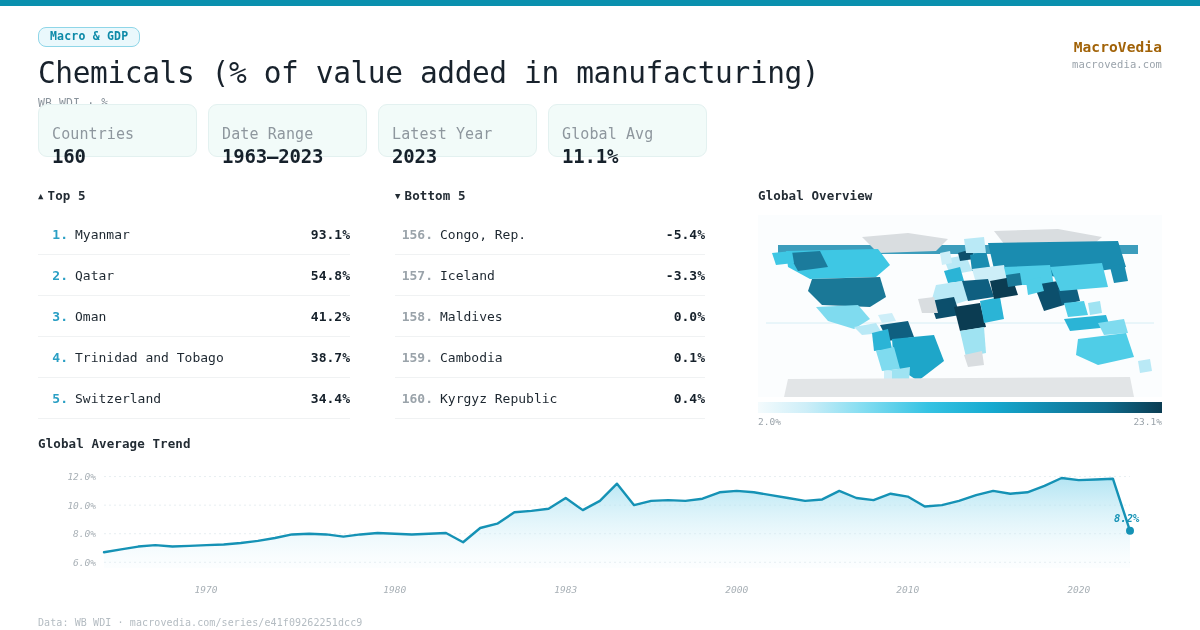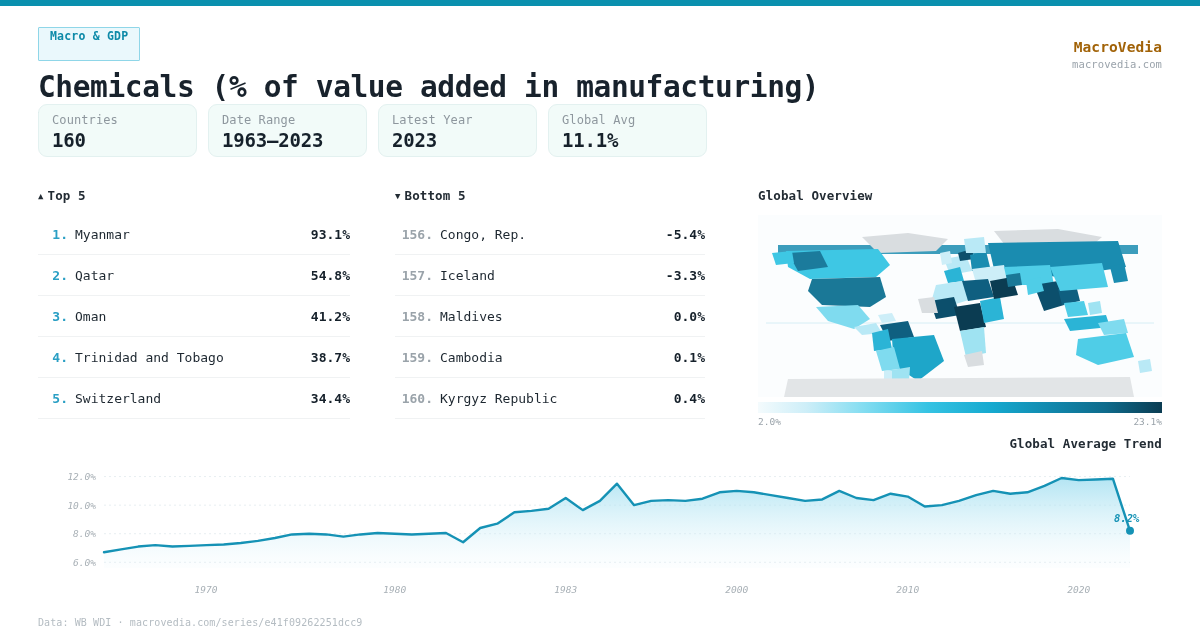--- a/index.html
+++ b/index.html
@@ -15,30 +15,30 @@
 
   .page{position:absolute;top:6px;left:0;width:1200px;height:624px;}
 
   
   .header{position:absolute;left:38px;top:19px;}
   .pill{
     display:inline-block;
     border:1px solid #8fd6e8;
     background:#eaf8fc;
     color:#0d8aa8;
-    border-radius:1px;
+    border-radius:8px;
     font-size:11.5px;
     font-weight:bold;
     letter-spacing:.2px;
-    padding:3px 11px 17px 11px;
+    padding:3px 11px 3px 11px;
     line-height:1;
   }
   .title{
     font-size:29.5px;
-    font-weight:bold;
+    font-weight:normal;
     letter-spacing:-0.4px;
     margin-top:9px;
     color:#18222c;
     white-space:nowrap;
   }
   .subtitle{
     font-size:11.5px;
     color:#8a949c;
     margin-top:6px;
     letter-spacing:.1px;
@@ -52,21 +52,21 @@
   
   .stats{position:absolute;left:38px;top:98px;display:flex;gap:11px;}
   .stat{
     width:159px;height:53px;
     background:#f2fbf9;
     border:1px solid #e3f1f0;
     border-radius:9px;
     padding:8px 0 0 13px;
     box-sizing:border-box;
   }
-  .stat-label{font-size:12px;color:#8e979e;letter-spacing:.1px;}
+  .stat-label{font-size:15px;color:#8e979e;letter-spacing:.1px;margin-top:12px;}
   .stat-value{font-size:19px;font-weight:bold;color:#16212b;margin-top:2px;letter-spacing:-0.2px;}
 
   
   .sec-title{font-size:12.5px;font-weight:bold;color:#232c34;letter-spacing:.1px;}
   .tri{font-size:9px;margin-right:4px;vertical-align:1px;}
 
   .list{position:absolute;top:182px;}
   .list.top{left:38px;width:312px;}
   .list.bottom{left:395px;width:310px;}
   .rows{margin-top:11px;}
@@ -87,21 +87,21 @@
   
   .map-wrap{position:absolute;left:758px;top:182px;width:404px;}
   .map-box{position:relative;margin-top:12px;width:404px;height:182px;background:#fbfdfe;overflow:hidden;}
   .map-box svg{display:block;}
   .legend{margin-top:5px;width:404px;}
   .legend-bar{height:11px;width:404px;
     background:linear-gradient(to right,#f4fbfd 0%,#cdeef8 12%,#84ddf1 26%,#35c3e3 42%,#15a9cf 58%,#1189ae 72%,#0e6b8c 86%,#0b3c52 100%);}
   .legend-labels{display:flex;justify-content:space-between;margin-top:3px;font-size:9.5px;color:#9aa3aa;}
 
   
-  .trend{position:absolute;left:38px;top:430px;width:1124px;text-align:right;}
+  .trend{position:absolute;left:38px;top:430px;width:1124px;}
   .trend-box{position:relative;margin-top:9px;width:1124px;height:122px;font-style:italic;}
   .trend-box svg{display:block;}
   .xaxis{position:relative;height:14px;margin-top:2px;}
   .xtick{position:absolute;top:0;font-size:9.5px;color:#a8b0b6;transform:translateX(-50%);}
 
   
   .footer{position:absolute;left:38px;top:611px;font-size:10px;color:#b4bcc2;letter-spacing:.1px;}
 </style>
 </head>
 <body>

